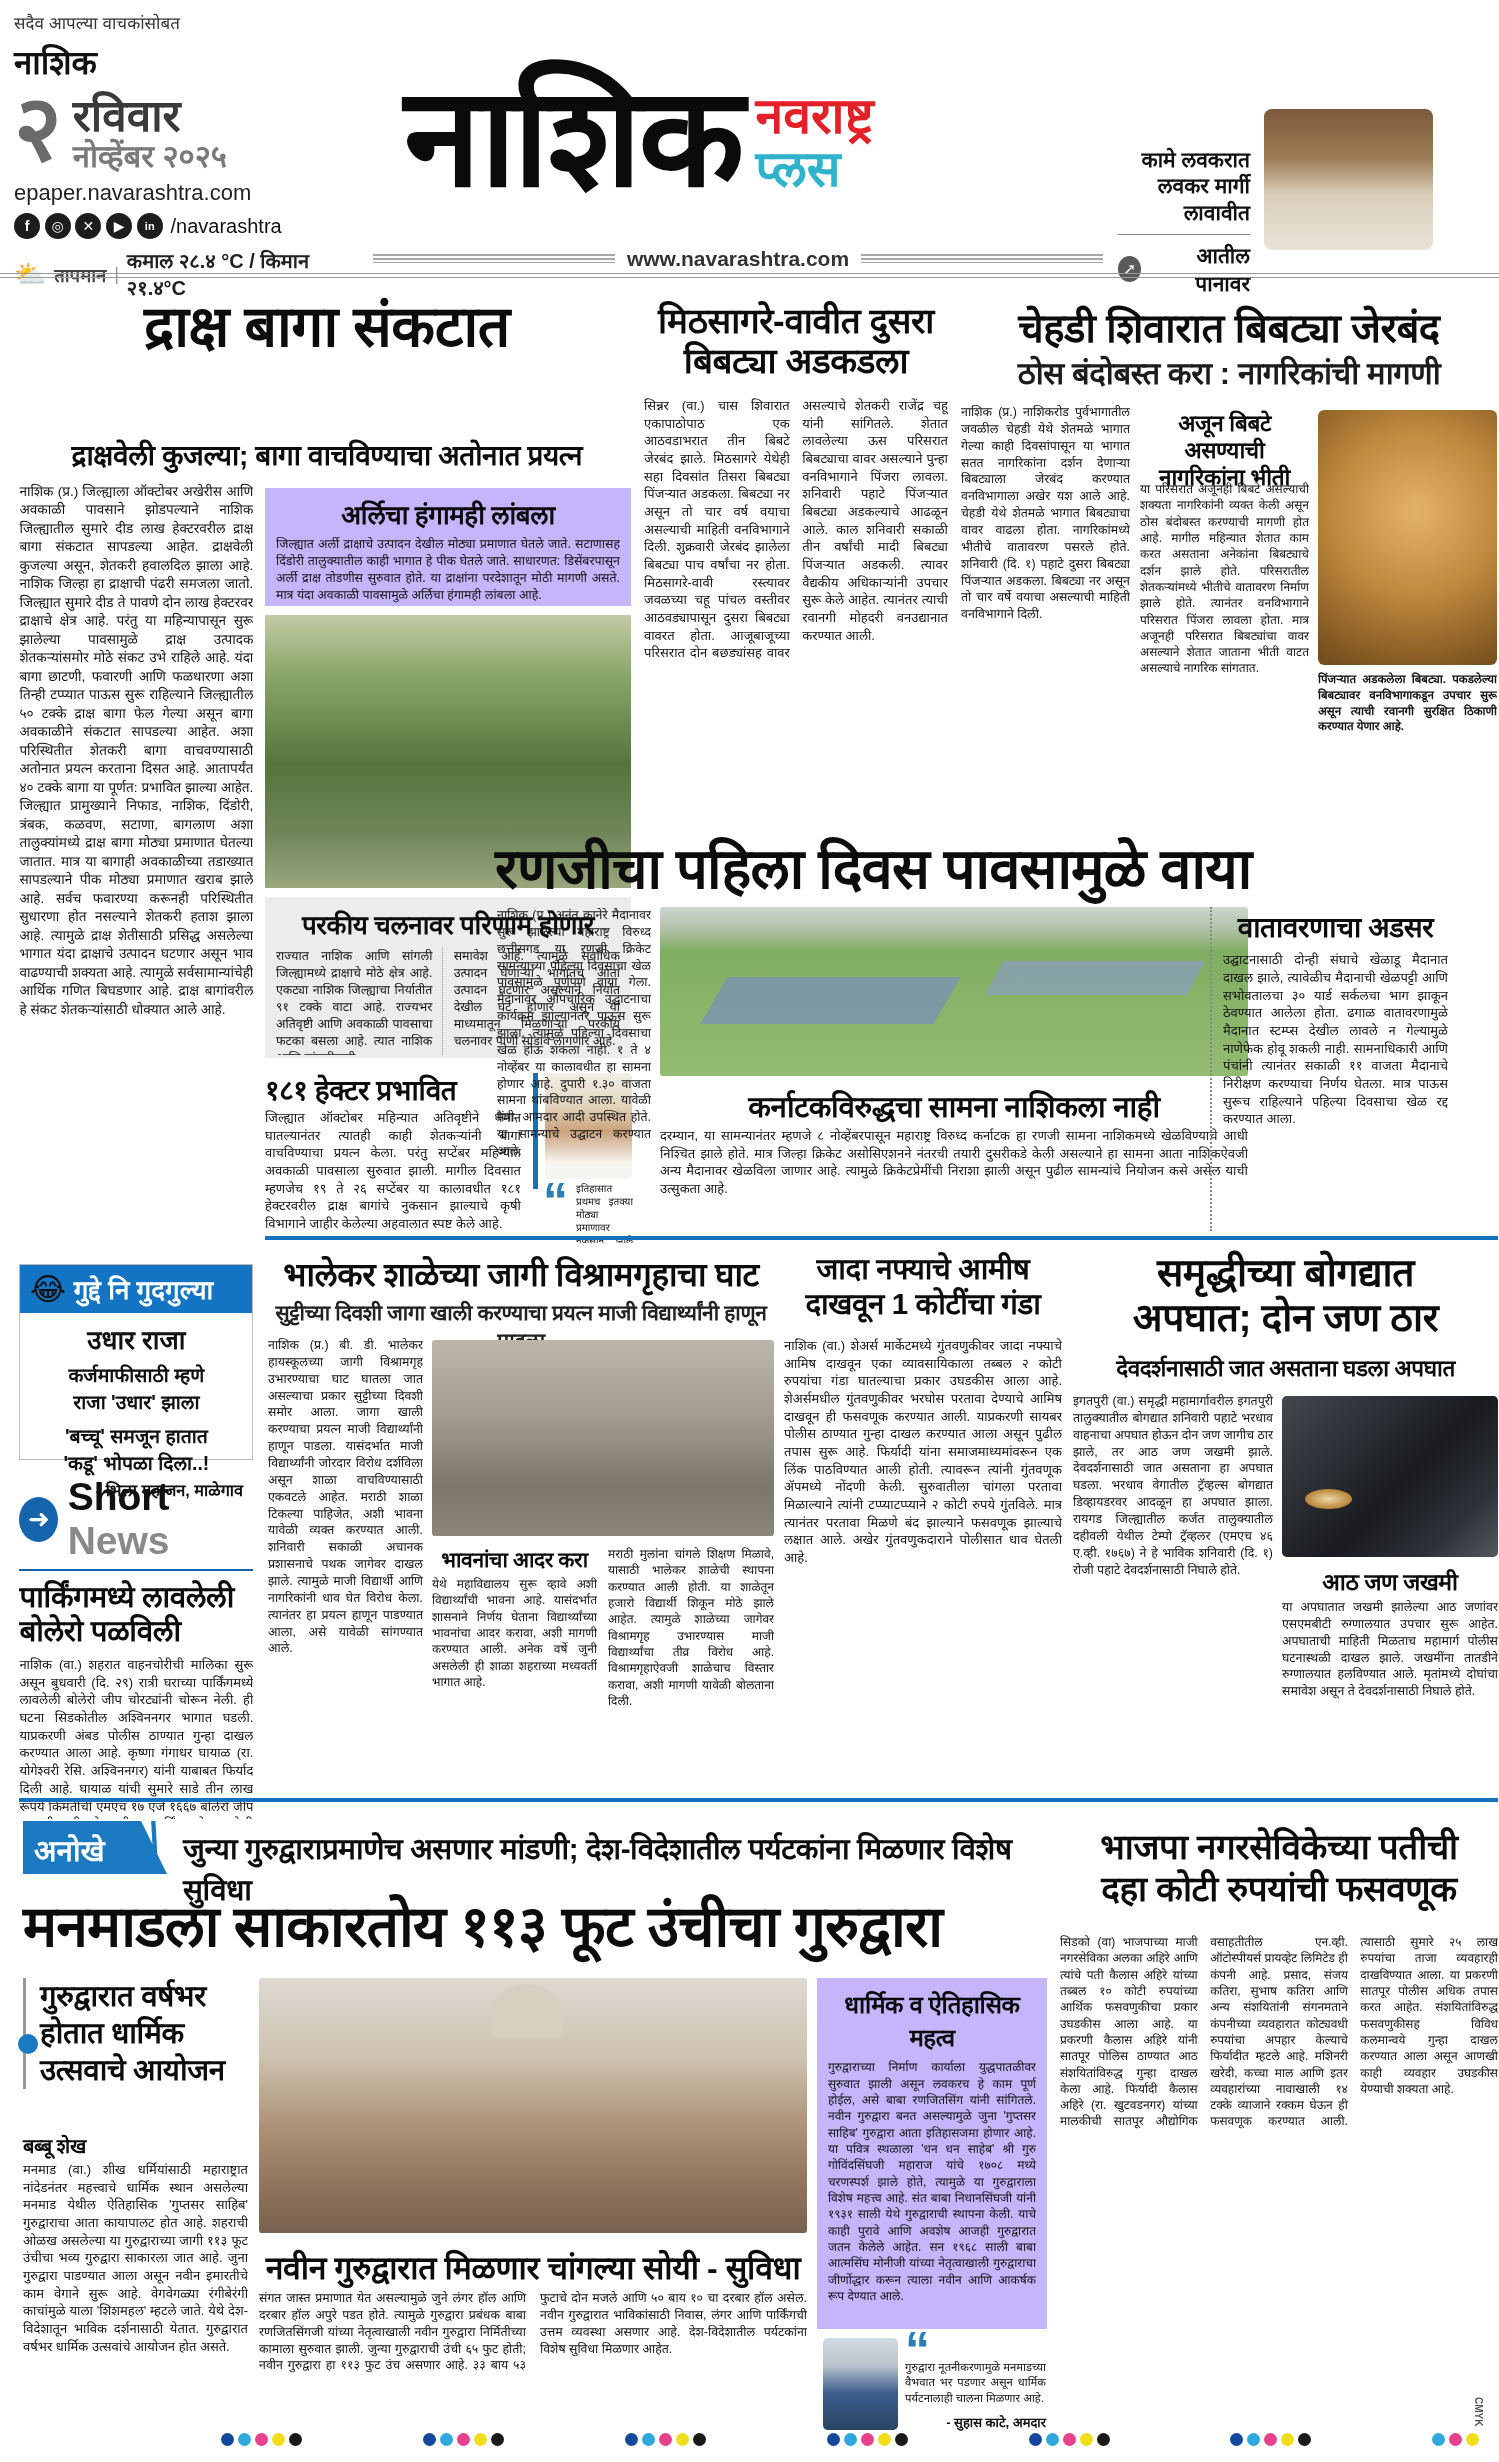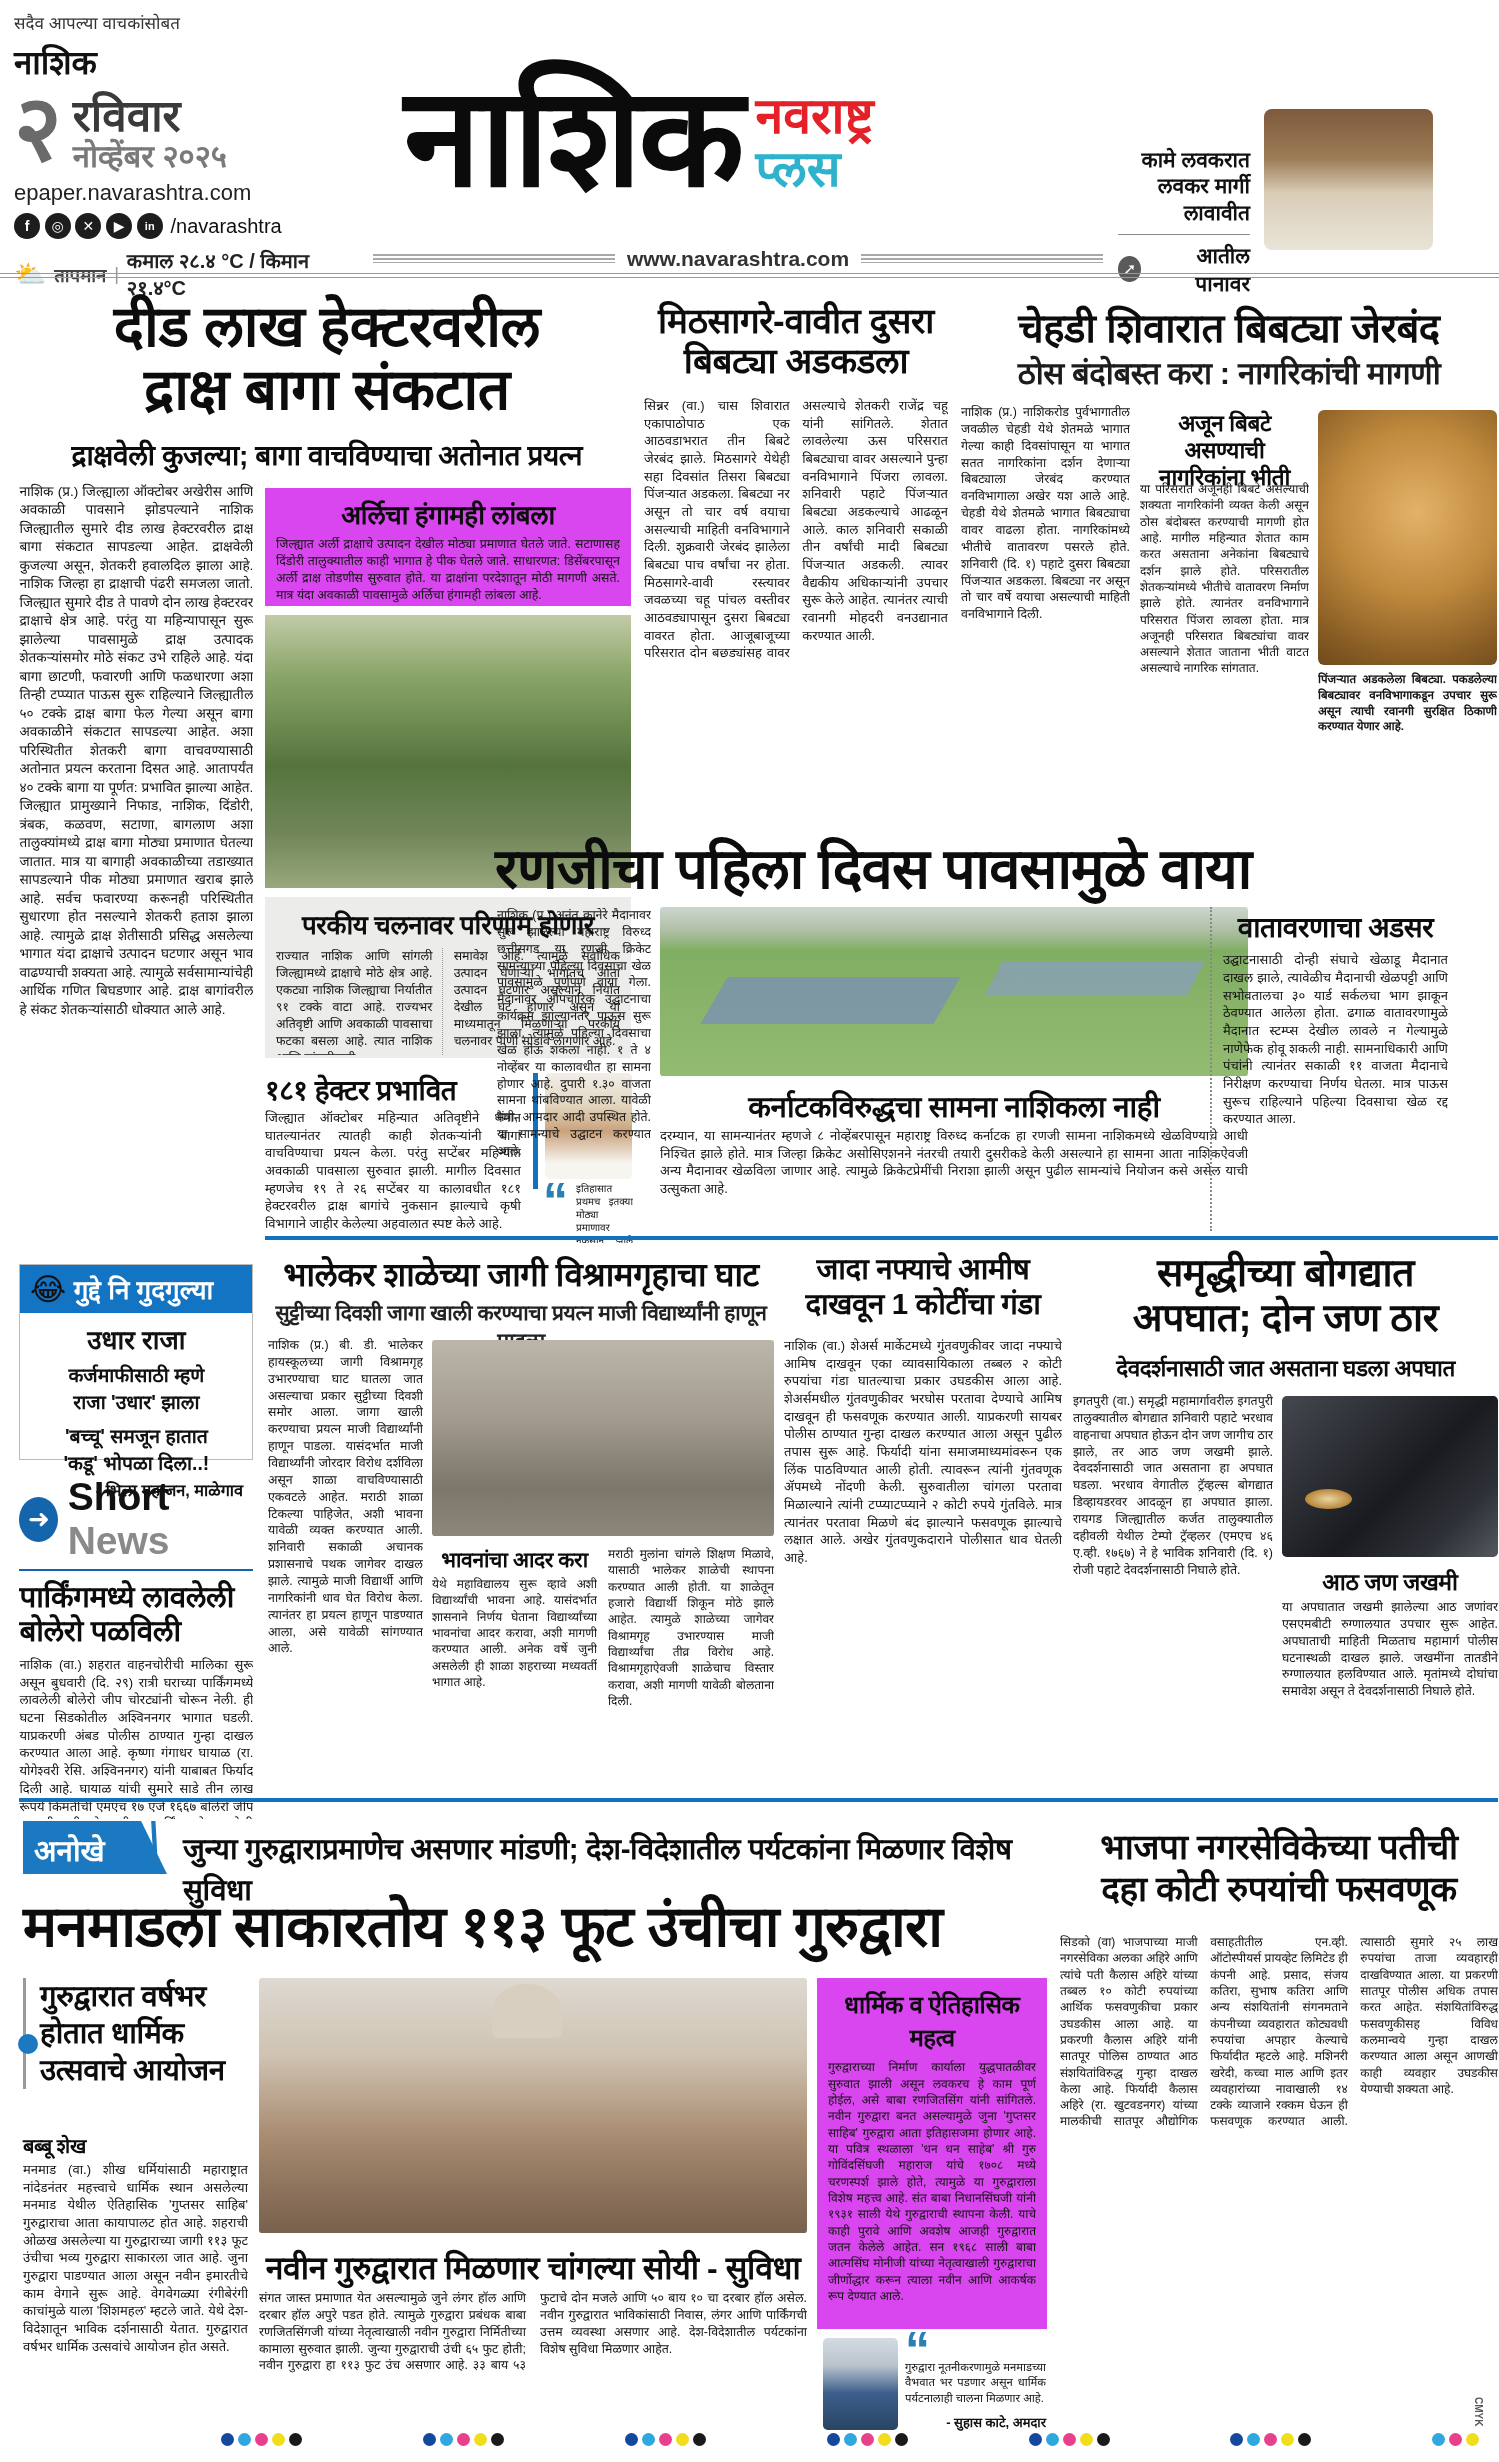--- a/index.html
+++ b/index.html
@@ -8,21 +8,21 @@
   .page { position:relative; width:1500px; height:2462px; background:#ffffff; margin:0 auto; overflow:hidden; color:#111; }
   .abs { position:absolute; }
   .bt { text-align:justify; line-height:1.36; color:#141414; overflow:hidden; }
   .hl { font-weight:800; color:#0c0c0c; letter-spacing:-0.4px; }
   .ctr { text-align:center; }
   .photo { border-radius:7.8px; overflow:hidden; }
   .blue-rule { background:#1472bd; height:3.9px; }
   .gray-dbl { border-top:1.6px solid #9a9a9a; border-bottom:1.6px solid #9a9a9a; height:5.4px; }
   .cols2 { column-count:2; column-gap:14px; }
   .cols3 { column-count:3; column-gap:12.4px; }
-  .box-cream { background:#d946ef; }
+  .box-cream { background:#c4b5fd; }
   .box-gray { background:#ececea; }
   .soc { display:inline-flex; width:26px; height:26px; border-radius:50%; background:#1d1d1d; color:#fff; align-items:center; justify-content:center; font-size:14px; font-weight:700; margin-right:4.7px; }
   .dot { width:13px; height:13px; border-radius:50%; display:inline-block; margin-right:3.9px; }
   .q { color:#2a7fb5; font-size:50px; font-weight:800; line-height:0.6; }
 </style>
 </head>
 <body>
 
 <div class="page">
 
@@ -72,21 +72,20 @@
     <div style="display:flex; align-items:center; justify-content:flex-end; gap:6.2px;">
       <span style="width:26px;height:26px;border-radius:50%;background:#5a5a5a;color:#fff;display:inline-flex;align-items:center;justify-content:center;font-size:15.5px;">➚</span>
       <span style="font-size:21px; font-weight:800;">आतील पानावर</span>
     </div>
   </div>
   <div class="abs photo" style="left:1264px; top:109px; width:169px; height:141px; background:linear-gradient(180deg,#7d5a3c 0%,#9c7c55 35%,#d9cdb8 60%,#e9e4d8 100%);"></div>
 
   <div class="abs gray-dbl" style="left:0; top:273px; width:1500px;"></div>
 
   <div class="abs hl ctr" style="left:19.4px; top:295px; width:615px; font-size:57px; line-height:1.1;">
-    <div>दीड लाख हेक्टरवरील</div>
     <div>द्राक्ष बागा संकटात</div>
   </div>
   <div class="abs hl ctr" style="left:19.4px; top:435px; width:615px; font-size:28px;">द्राक्षवेली कुजल्या; बागा वाचविण्याचा अतोनात प्रयत्न</div>
 
   <div class="abs bt" style="left:19.4px; top:483px; width:234px; height:759px; font-size:13.6px;">नाशिक (प्र.) जिल्ह्याला ऑक्टोबर अखेरीस आणि अवकाळी पावसाने झोडपल्याने नाशिक जिल्ह्यातील सुमारे दीड लाख हेक्टरवरील द्राक्ष बागा संकटात सापडल्या आहेत. द्राक्षवेली कुजल्या असून, शेतकरी हवालदिल झाला आहे. नाशिक जिल्हा हा द्राक्षाची पंढरी समजला जातो. जिल्ह्यात सुमारे दीड ते पावणे दोन लाख हेक्टरवर द्राक्षाचे क्षेत्र आहे. परंतु या महिन्यापासून सुरू झालेल्या पावसामुळे द्राक्ष उत्पादक शेतकऱ्यांसमोर मोठे संकट उभे राहिले आहे. यंदा बागा छाटणी, फवारणी आणि फळधारणा अशा तिन्ही टप्प्यात पाऊस सुरू राहिल्याने जिल्ह्यातील ५० टक्के द्राक्ष बागा फेल गेल्या असून बागा अवकाळीने संकटात सापडल्या आहेत. अशा परिस्थितीत शेतकरी बागा वाचवण्यासाठी अतोनात प्रयत्न करताना दिसत आहे. आतापर्यंत ४० टक्के बागा या पूर्णत: प्रभावित झाल्या आहेत. जिल्ह्यात प्रामुख्याने निफाड, नाशिक, दिंडोरी, त्रंबक, कळवण, सटाणा, बागलाण अशा तालुक्यांमध्ये द्राक्ष बागा मोठ्या प्रमाणात घेतल्या जातात. मात्र या बागाही अवकाळीच्या तडाख्यात सापडल्याने पीक मोठ्या प्रमाणात खराब झाले आहे. सर्वच फवारण्या करूनही परिस्थितीत सुधारणा होत नसल्याने शेतकरी हताश झाला आहे. त्यामुळे द्राक्ष शेतीसाठी प्रसिद्ध असलेल्या भागात यंदा द्राक्षाचे उत्पादन घटणार असून भाव वाढण्याची शक्यता आहे. त्यामुळे सर्वसामान्यांचेही आर्थिक गणित बिघडणार आहे. द्राक्ष बागांवरील हे संकट शेतकऱ्यांसाठी धोक्यात आले आहे.</div>
 
   <div class="abs box-cream" style="left:265px; top:488px; width:366px; height:118px; padding:7.8px 11px;">
     <div class="hl ctr" style="font-size:26px;">अर्लिचा हंगामही लांबला</div>
     <div class="bt" style="font-size:12.4px; margin-top:4.7px; height:71px;">जिल्ह्यात अर्ली द्राक्षाचे उत्पादन देखील मोठ्या प्रमाणात घेतले जाते. सटाणासह दिंडोरी तालुक्यातील काही भागात हे पीक घेतले जाते. साधारणत: डिसेंबरपासून अर्ली द्राक्ष तोडणीस सुरुवात होते. या द्राक्षांना परदेशातून मोठी मागणी असते. मात्र यंदा अवकाळी पावसामुळे अर्लिचा हंगामही लांबला आहे.</div>
   </div>

